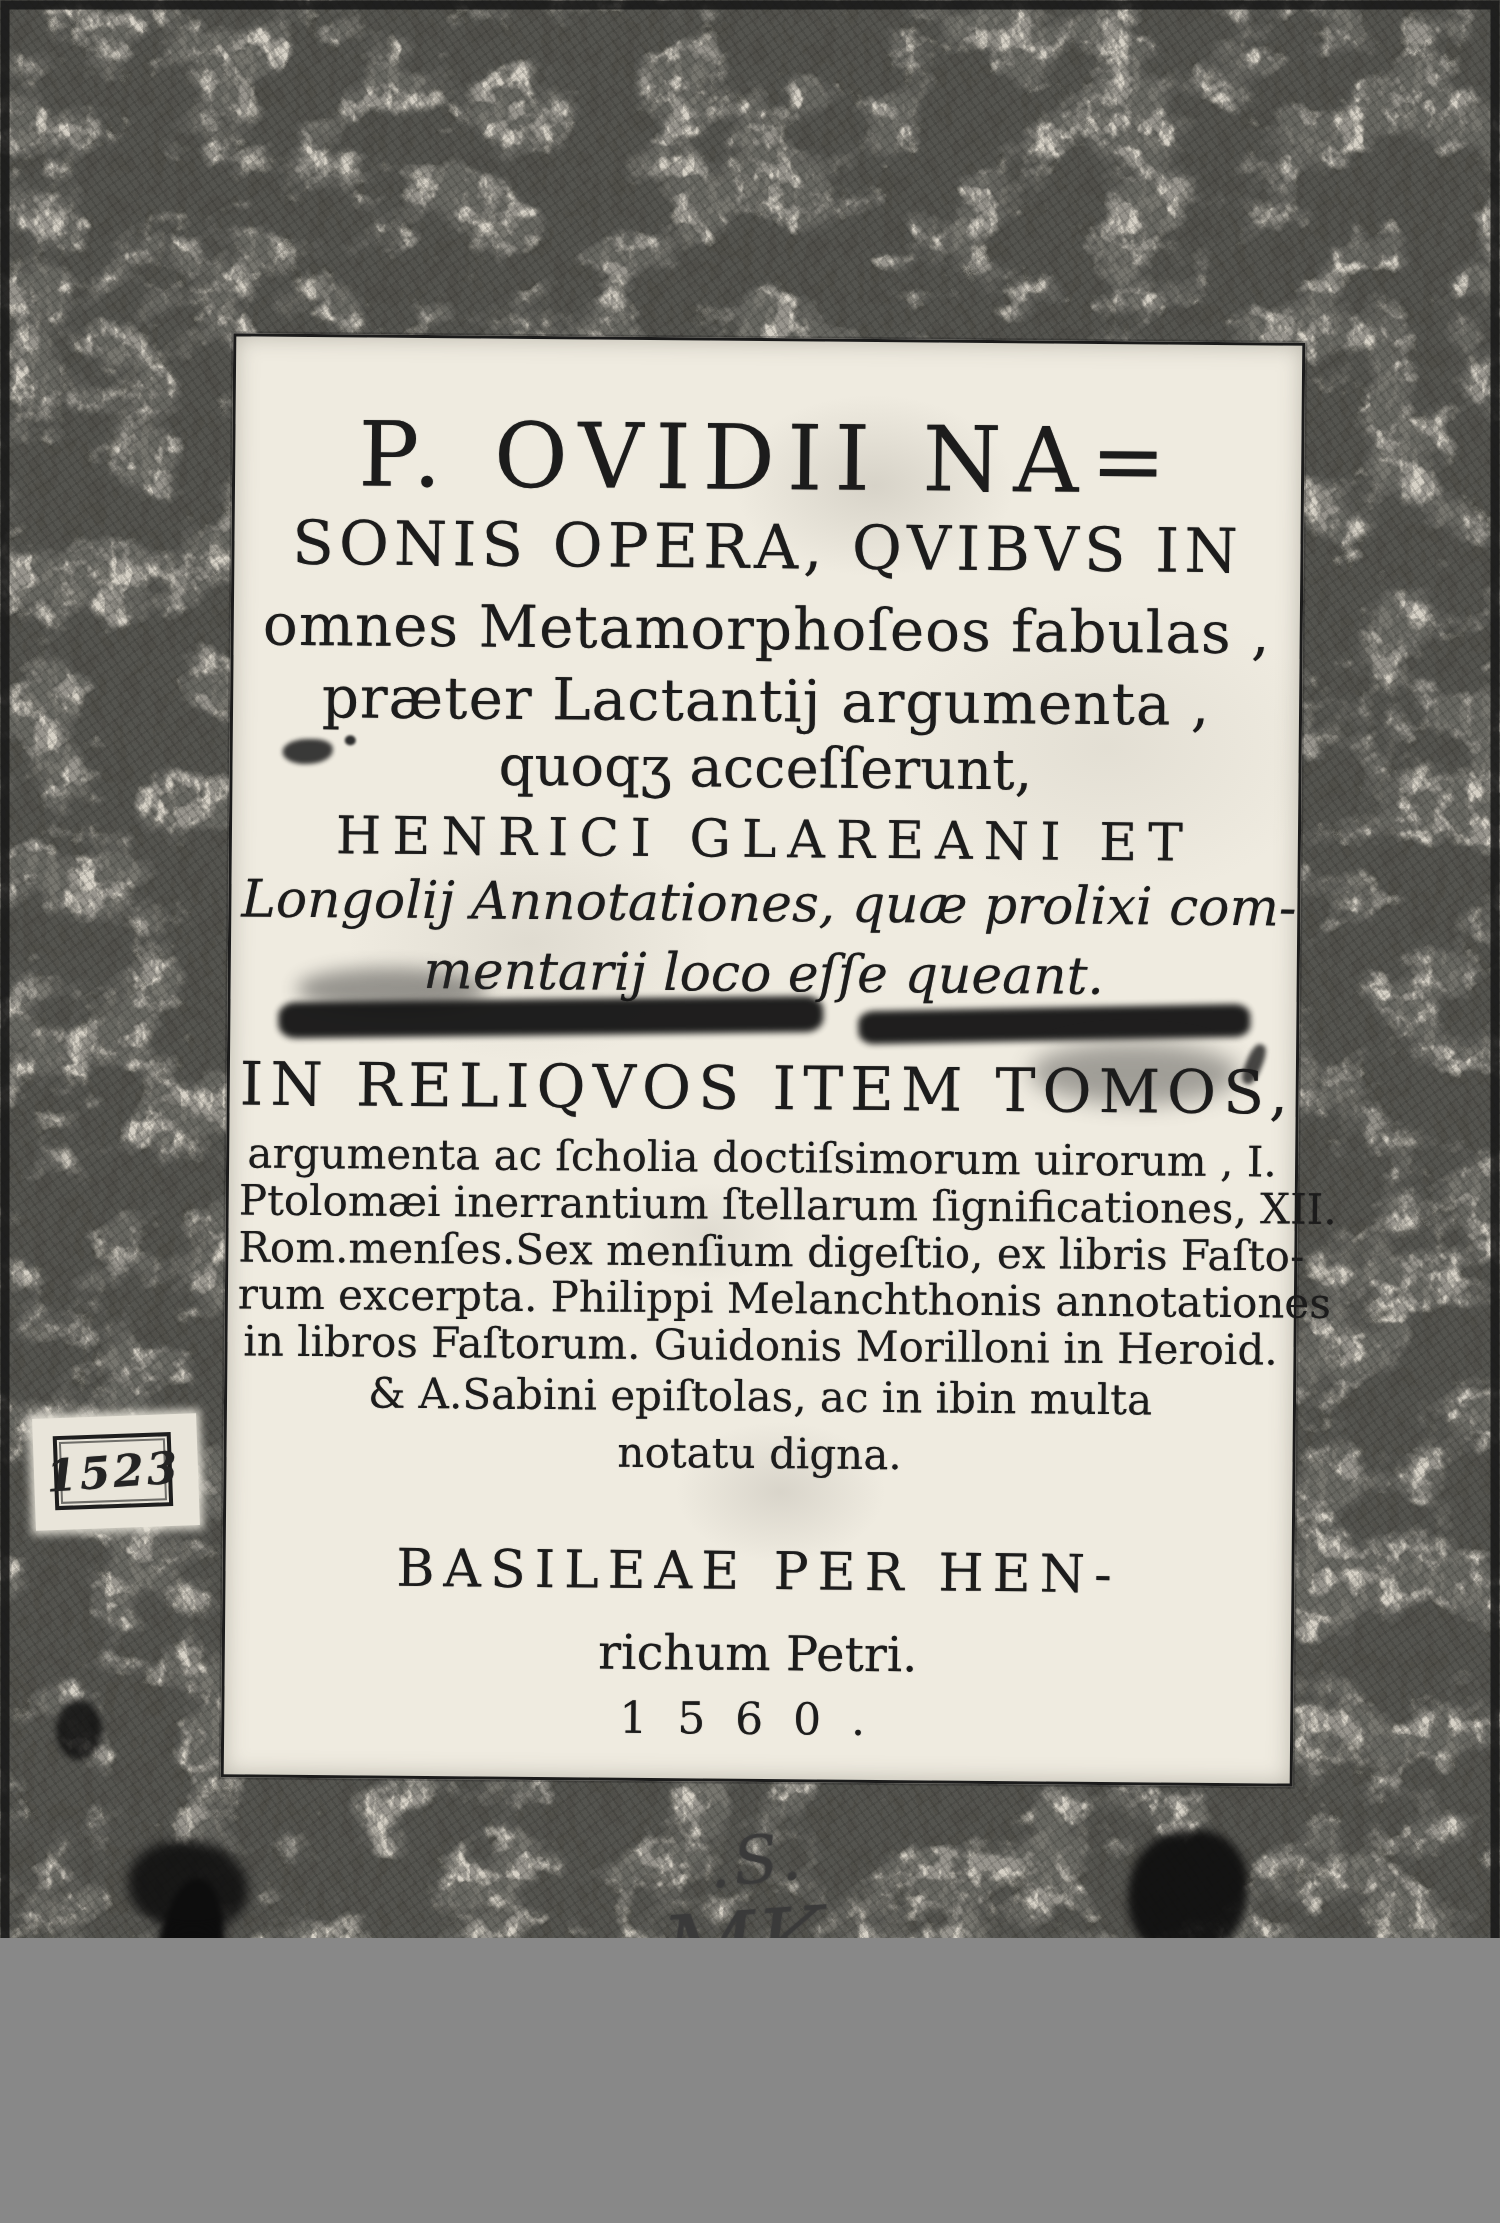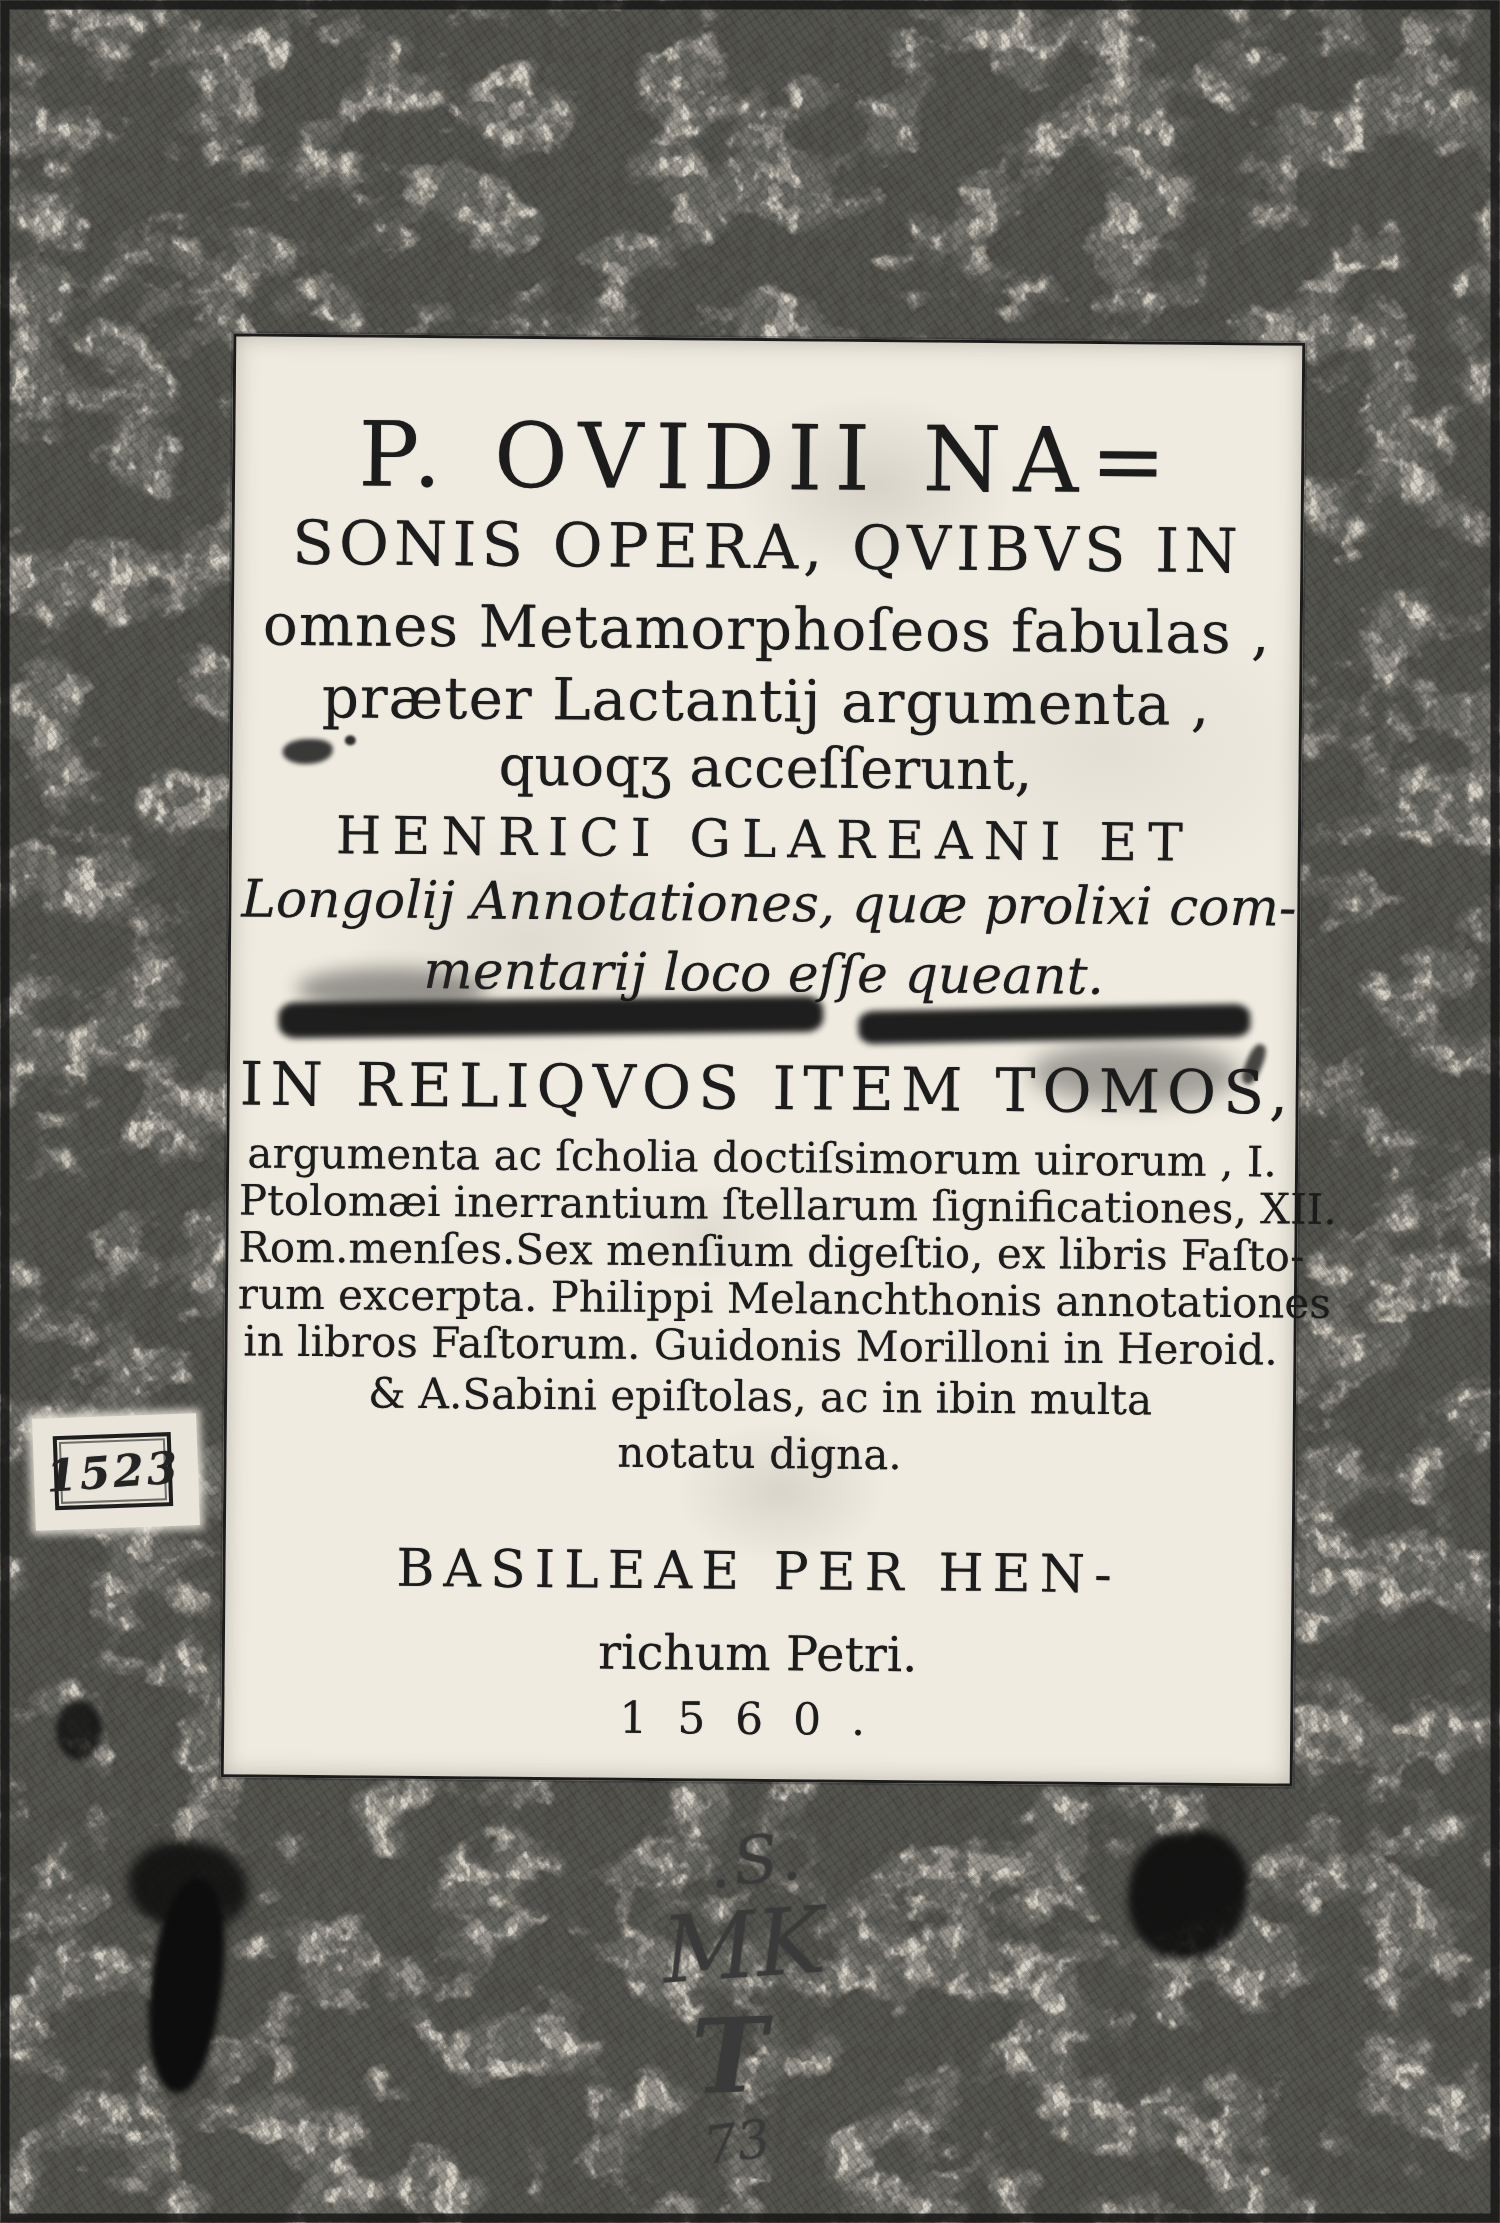--- a/index.html
+++ b/index.html
@@ -1,17 +1,17 @@
 <!DOCTYPE html>
 <html><head>
 <meta charset="utf-8">
 <style>
   html,body{margin:0;padding:0;background:#888;}
   .page{
-    position:relative;width:1500px;height:2223px;overflow:hidden;
+    position:relative;width:1500px;height:1938px;overflow:hidden;
     background:#f9a8d4;
     font-family:"DejaVu Serif","Liberation Serif",serif;
     text-decoration:underline;
   }
   .page svg.border-art{position:absolute;inset:0;display:block;}
   .hatch{
     position:absolute;inset:0;pointer-events:none;
     background:repeating-linear-gradient(55deg, rgba(25,25,22,.14) 0 2px, rgba(0,0,0,0) 2px 7px),
                repeating-linear-gradient(-35deg, rgba(25,25,22,.10) 0 2px, rgba(0,0,0,0) 2px 9px);
   }

